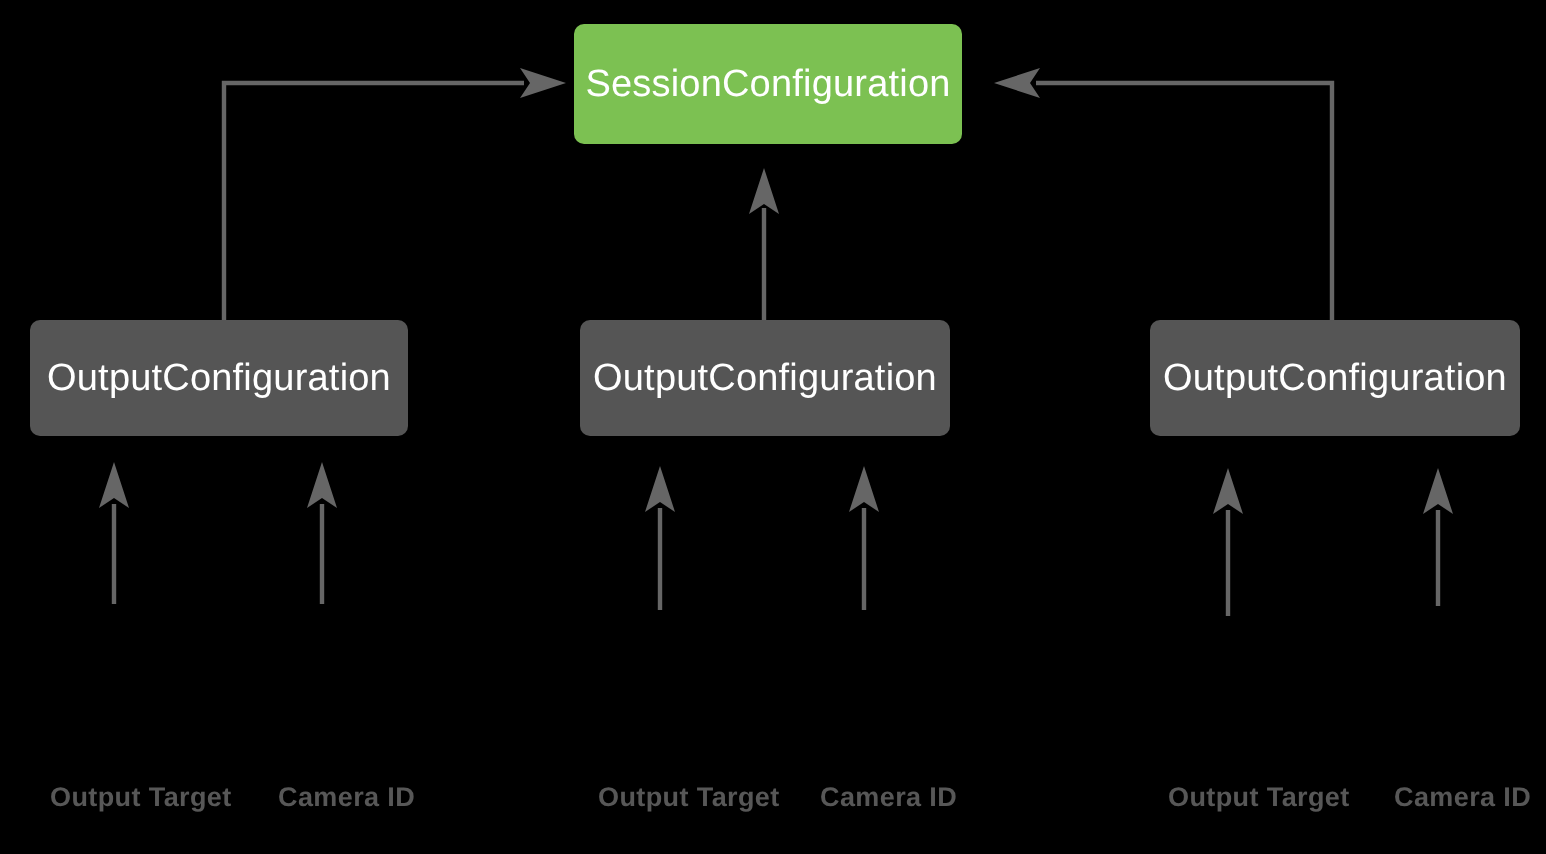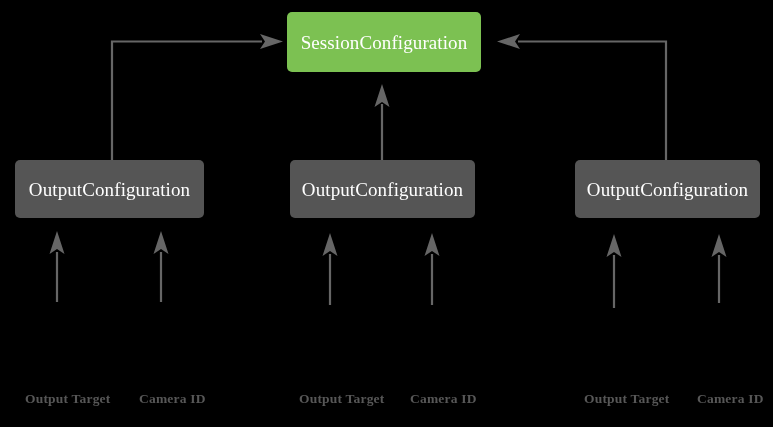--- a/index.html
+++ b/index.html
@@ -10,21 +10,20 @@
   }
   body {
     font-family: "Liberation Sans", sans-serif;
   }
   #canvas {
     position: relative;
     width: 773px;
     height: 427px;
     background: #000000;
     overflow: hidden;
-    font-family: Liberation Serif, serif;
   }
   .node {
     position: absolute;
     box-sizing: border-box;
     display: flex;
     align-items: center;
     justify-content: center;
     border-radius: 5px;
     color: #ffffff;
     font-size: 19px;

